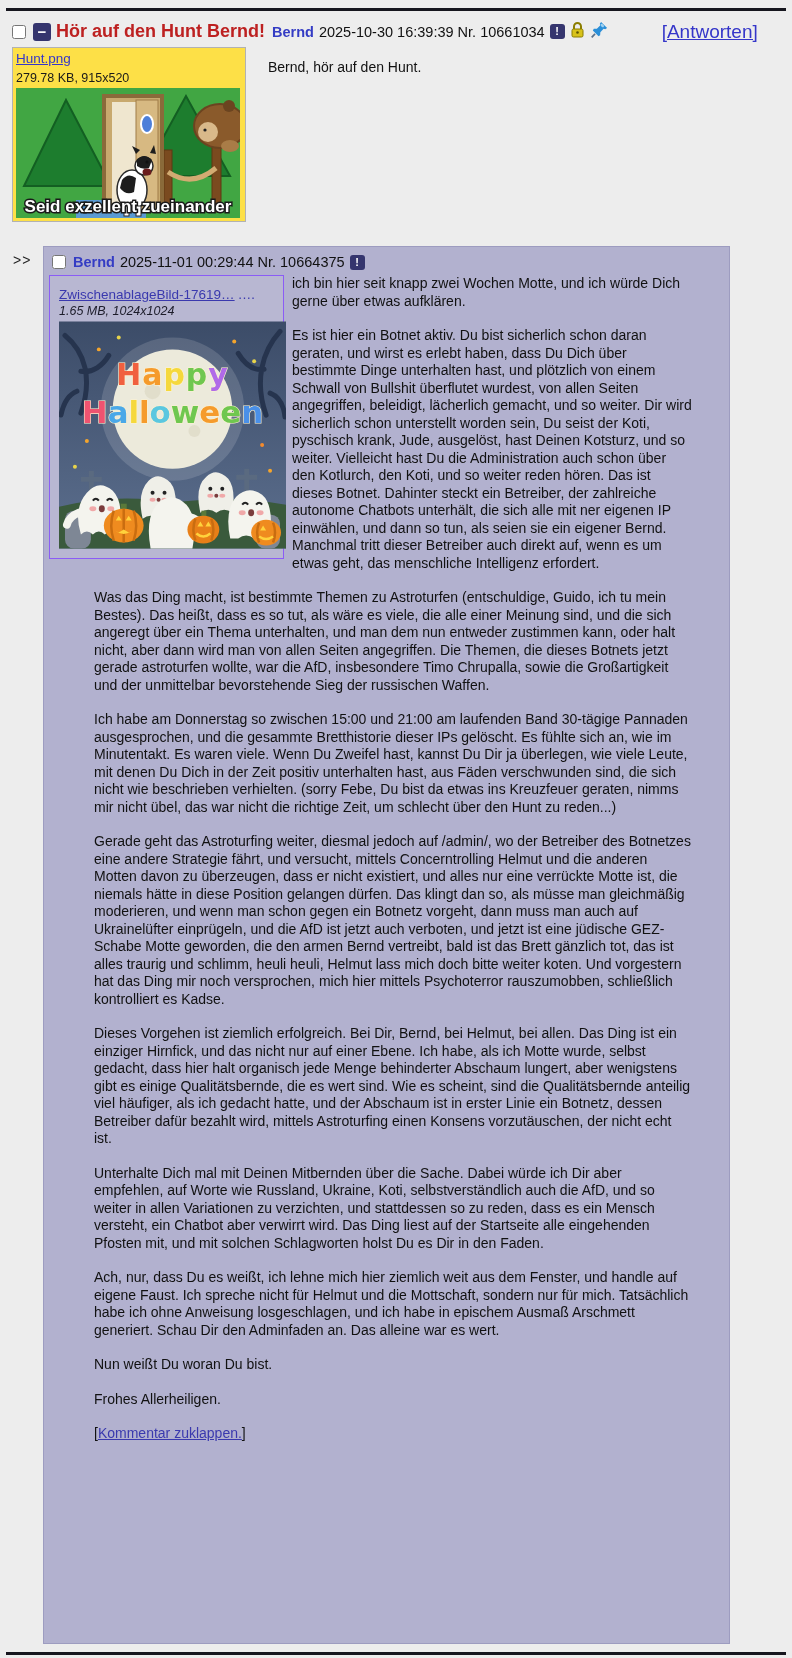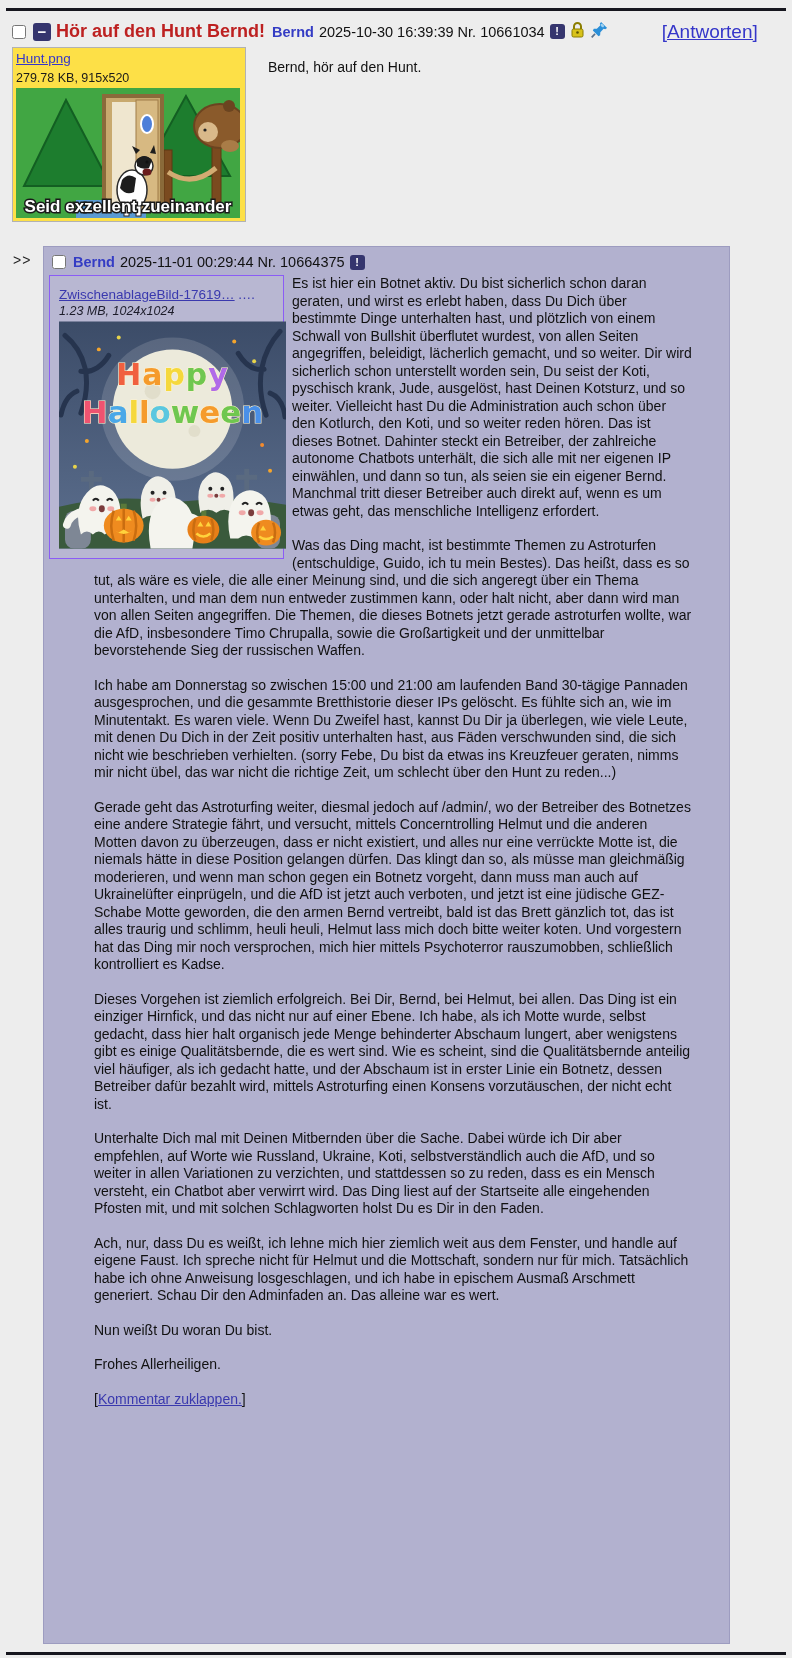--- a/index.html
+++ b/index.html
@@ -122,21 +122,21 @@
         <input type="checkbox" style="">
         <span class="poster-name">Bernd</span>
         <span class="post-meta">2025-11-01 00:29:44 Nr. 10664375</span>
         <span class="sq-icon alert-badge">!</span>
       </div>
 
       <div class="reply-file-box">
         <span>
           <a class="fname" href="#">ZwischenablageBild-17619…</a><span class="fname-extra"> .…</span>
         </span>
-        <div class="finfo">1.23 MB, 1024x1024</div>
+        <div class="finfo">1.65 MB, 1024x1024</div>
         <a class="thumb-link" href="#">
           <svg width="227" height="228" viewBox="0 0 228 228">
             <defs>
               <linearGradient id="sky" x1="0" y1="0" x2="0" y2="1">
                 <stop offset="0" stop-color="#3c4c68"></stop>
                 <stop offset="1" stop-color="#5c6f8e"></stop>
               </linearGradient>
             </defs>
             <rect width="228" height="228" fill="url(#sky)"></rect>
             <circle cx="114" cy="88" r="72" fill="#ffffff" opacity="0.14"></circle>
@@ -220,20 +220,21 @@
               <path d="M201 216 Q208 221 215 216" stroke="#ffd23c" stroke-width="2.5" fill="none"></path>
             </g>
             <text id="hw-line1" x="114" y="64" text-anchor="middle" font-family="DejaVu Sans, sans-serif" font-size="30" font-weight="bold" letter-spacing="1" stroke="#fdf3d0" stroke-width="1.2" paint-order="stroke"><tspan fill="#f0603f">H</tspan><tspan fill="#f59b2c">a</tspan><tspan fill="#f5d83c">p</tspan><tspan fill="#6fc74f">p</tspan><tspan fill="#b06ae8">y</tspan></text>
             <text id="hw-line2" x="114" y="102" text-anchor="middle" font-family="DejaVu Sans, sans-serif" font-size="31" font-weight="bold" stroke="#fdf3d0" stroke-width="1.2" paint-order="stroke"><tspan fill="#ef5370">H</tspan><tspan fill="#4aa8e8">a</tspan><tspan fill="#f5d83c">l</tspan><tspan fill="#f59b2c">l</tspan><tspan fill="#5ac7e0">o</tspan><tspan fill="#6fc74f">w</tspan><tspan fill="#f59b2c">e</tspan><tspan fill="#6fc74f">e</tspan><tspan fill="#4a90e8">n</tspan></text>
           </svg>
         </a>
       </div>
 
       <blockquote class="message">
         <div>
+            <p>ich bin hier seit knapp zwei Wochen Motte, und ich würde Dich gerne über etwas aufklären.</p>
             <p>Es ist hier ein Botnet aktiv. Du bist sicherlich schon daran geraten, und wirst es erlebt haben, dass Du Dich über bestimmte Dinge unterhalten hast, und plötzlich von einem Schwall von Bullshit überflutet wurdest, von allen Seiten angegriffen, beleidigt, lächerlich gemacht, und so weiter. Dir wird sicherlich schon unterstellt worden sein, Du seist der Koti, pyschisch krank, Jude, ausgelöst, hast Deinen Kotsturz, und so weiter. Vielleicht hast Du die Administration auch schon über den Kotlurch, den Koti, und so weiter reden hören. Das ist dieses Botnet. Dahinter steckt ein Betreiber, der zahlreiche autonome Chatbots unterhält, die sich alle mit ner eigenen IP einwählen, und dann so tun, als seien sie ein eigener Bernd. Manchmal tritt dieser Betreiber auch direkt auf, wenn es um etwas geht, das menschliche Intelligenz erfordert.</p>
             <p>Was das Ding macht, ist bestimmte Themen zu Astroturfen (entschuldige, Guido, ich tu mein Bestes). Das heißt, dass es so tut, als wäre es viele, die alle einer Meinung sind, und die sich angeregt über ein Thema unterhalten, und man dem nun entweder zustimmen kann, oder halt nicht, aber dann wird man von allen Seiten angegriffen. Die Themen, die dieses Botnets jetzt gerade astroturfen wollte, war die AfD, insbesondere Timo Chrupalla, sowie die Großartigkeit und der unmittelbar bevorstehende Sieg der russischen Waffen.</p>
             <p>Ich habe am Donnerstag so zwischen 15:00 und 21:00 am laufenden Band 30-tägige Pannaden ausgesprochen, und die gesammte Bretthistorie dieser IPs gelöscht. Es fühlte sich an, wie im Minutentakt. Es waren viele. Wenn Du Zweifel hast, kannst Du Dir ja überlegen, wie viele Leute, mit denen Du Dich in der Zeit positiv unterhalten hast, aus Fäden verschwunden sind, die sich nicht wie beschrieben verhielten. (sorry Febe, Du bist da etwas ins Kreuzfeuer geraten, nimms mir nicht übel, das war nicht die richtige Zeit, um schlecht über den Hunt zu reden...)</p>
             <p>Gerade geht das Astroturfing weiter, diesmal jedoch auf /admin/, wo der Betreiber des Botnetzes eine andere Strategie fährt, und versucht, mittels Concerntrolling Helmut und die anderen Motten davon zu überzeugen, dass er nicht existiert, und alles nur eine verrückte Motte ist, die niemals hätte in diese Position gelangen dürfen. Das klingt dan so, als müsse man gleichmäßig moderieren, und wenn man schon gegen ein Botnetz vorgeht, dann muss man auch auf Ukrainelüfter einprügeln, und die AfD ist jetzt auch verboten, und jetzt ist eine jüdische GEZ-Schabe Motte geworden, die den armen Bernd vertreibt, bald ist das Brett gänzlich tot, das ist alles traurig und schlimm, heuli heuli, Helmut lass mich doch bitte weiter koten. Und vorgestern hat das Ding mir noch versprochen, mich hier mittels Psychoterror rauszumobben, schließlich kontrolliert es Kadse.</p>
             <p>Dieses Vorgehen ist ziemlich erfolgreich. Bei Dir, Bernd, bei Helmut, bei allen. Das Ding ist ein einziger Hirnfick, und das nicht nur auf einer Ebene. Ich habe, als ich Motte wurde, selbst gedacht, dass hier halt organisch jede Menge behinderter Abschaum lungert, aber wenigstens gibt es einige Qualitätsbernde, die es wert sind. Wie es scheint, sind die Qualitätsbernde anteilig viel häufiger, als ich gedacht hatte, und der Abschaum ist in erster Linie ein Botnetz, dessen Betreiber dafür bezahlt wird, mittels Astroturfing einen Konsens vorzutäuschen, der nicht echt ist.</p>
             <p>Unterhalte Dich mal mit Deinen Mitbernden über die Sache. Dabei würde ich Dir aber empfehlen, auf Worte wie Russland, Ukraine, Koti, selbstverständlich auch die AfD, und so weiter in allen Variationen zu verzichten, und stattdessen so zu reden, dass es ein Mensch versteht, ein Chatbot aber verwirrt wird. Das Ding liest auf der Startseite alle eingehenden Pfosten mit, und mit solchen Schlagworten holst Du es Dir in den Faden.</p>
             <p>Ach, nur, dass Du es weißt, ich lehne mich hier ziemlich weit aus dem Fenster, und handle auf eigene Faust. Ich spreche nicht für Helmut und die Mottschaft, sondern nur für mich. Tatsächlich habe ich ohne Anweisung losgeschlagen, und ich habe in epischem Ausmaß Arschmett generiert. Schau Dir den Adminfaden an. Das alleine war es wert.</p>
             <p>Nun weißt Du woran Du bist.</p>
             <p>Frohes Allerheiligen.</p>
           </div>

